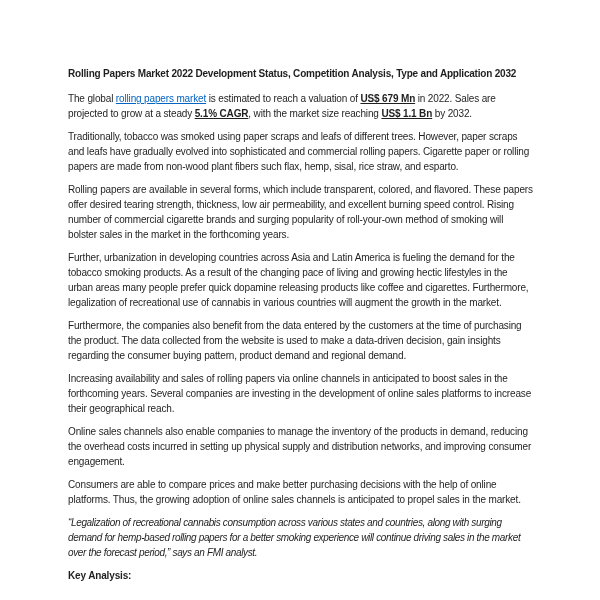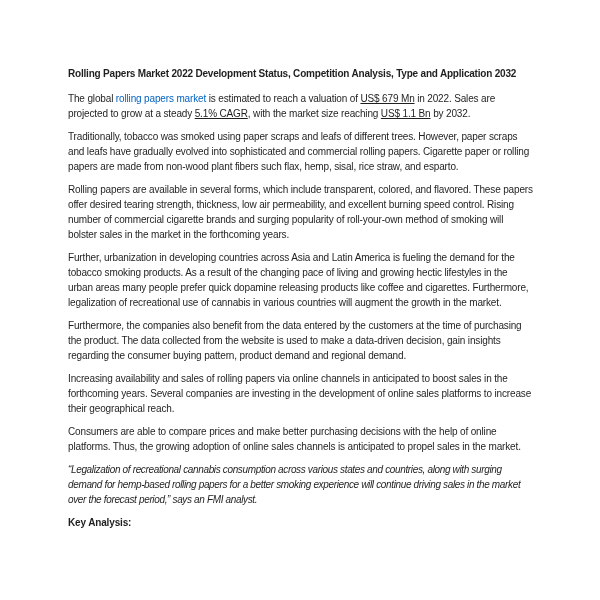--- a/index.html
+++ b/index.html
@@ -45,38 +45,40 @@
     font-style: italic;
     letter-spacing: -0.35px;
   }
   .para.heading {
     font-weight: bold;
     margin-bottom: 0;
   }
   .seg-plain {}
   .seg-link {
     color: #0563c1;
+    text-decoration: underline;
     cursor: pointer;
   }
   .seg-bold-underline {
-    font-weight: normal;
+    font-weight: bold;
     text-decoration: underline;
   }
 </style>
 </head>
 <body>
 
 <div class="page">
   <div class="doc-content">
     <h1 class="doc-title">Rolling Papers Market 2022 Development Status, Competition Analysis, Type and Application 2032</h1>
     <div id="paragraphs">
         <p class="para body"><span class="seg-plain">The global </span><a class="seg-link">rolling papers market</a><span class="seg-plain"> is estimated to reach a valuation of </span><span class="seg-bold-underline">US$ 679 Mn</span><span class="seg-plain"> in 2022. Sales are projected to grow at a steady </span><span class="seg-bold-underline">5.1% CAGR</span><span class="seg-plain">, with the market size reaching </span><span class="seg-bold-underline">US$ 1.1 Bn</span><span class="seg-plain"> by 2032.</span></p>
         <p class="para body"><span class="seg-plain">Traditionally, tobacco was smoked using paper scraps and leafs of different trees. However, paper scraps and leafs have gradually evolved into sophisticated and commercial rolling papers. Cigarette paper or rolling papers are made from non-wood plant fibers such flax, hemp, sisal, rice straw, and esparto.</span></p>
         <p class="para body"><span class="seg-plain">Rolling papers are available in several forms, which include transparent, colored, and flavored. These papers offer desired tearing strength, thickness, low air permeability, and excellent burning speed control. Rising number of commercial cigarette brands and surging popularity of roll-your-own method of smoking will bolster sales in the market in the forthcoming years.</span></p>
         <p class="para body"><span class="seg-plain">Further, urbanization in developing countries across Asia and Latin America is fueling the demand for the tobacco smoking products. As a result of the changing pace of living and growing hectic lifestyles in the urban areas many people prefer quick dopamine releasing products like coffee and cigarettes. Furthermore, legalization of recreational use of cannabis in various countries will augment the growth in the market.</span></p>
         <p class="para body"><span class="seg-plain">Furthermore, the companies also benefit from the data entered by the customers at the time of purchasing the product. The data collected from the website is used to make a data-driven decision, gain insights regarding the consumer buying pattern, product demand and regional demand.</span></p>
         <p class="para body"><span class="seg-plain">Increasing availability and sales of rolling papers via online channels in anticipated to boost sales in the forthcoming years. Several companies are investing in the development of online sales platforms to increase their geographical reach.</span></p>
+        <p class="para body"><span class="seg-plain">Online sales channels also enable companies to manage the inventory of the products in demand, reducing the overhead costs incurred in setting up physical supply and distribution networks, and improving consumer engagement.</span></p>
         <p class="para body"><span class="seg-plain">Consumers are able to compare prices and make better purchasing decisions with the help of online platforms. Thus, the growing adoption of online sales channels is anticipated to propel sales in the market.</span></p>
         <p class="para quote"><span class="seg-plain">“Legalization of recreational cannabis consumption across various states and countries, along with surging demand for hemp-based rolling papers for a better smoking experience will continue driving sales in the market over the forecast period,” says an FMI analyst.</span></p>
         <p class="para heading"><span class="seg-plain">Key Analysis:</span></p>
       </div>
   </div>
 </div>
 
 </body></html>

